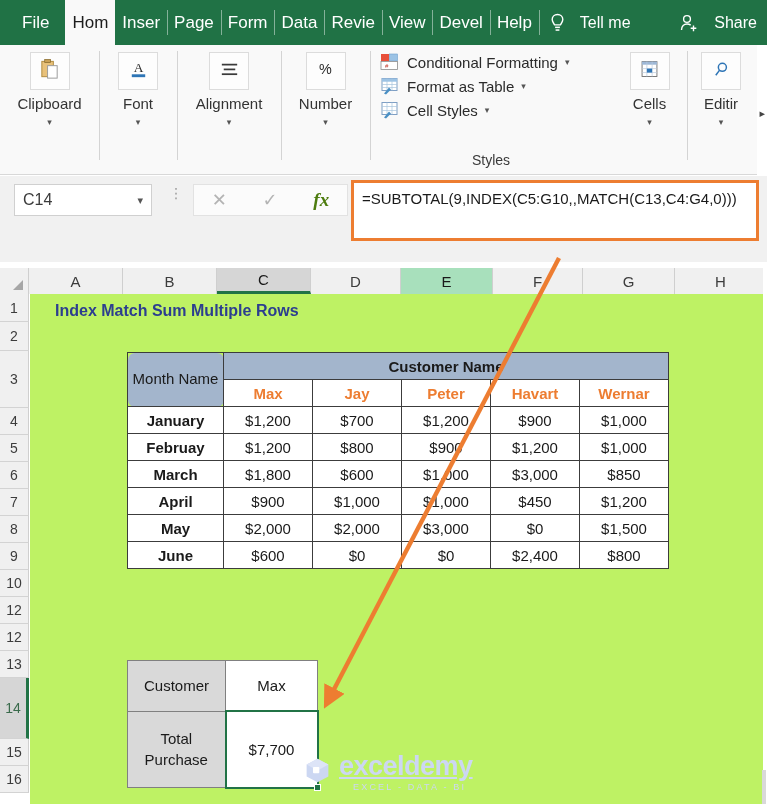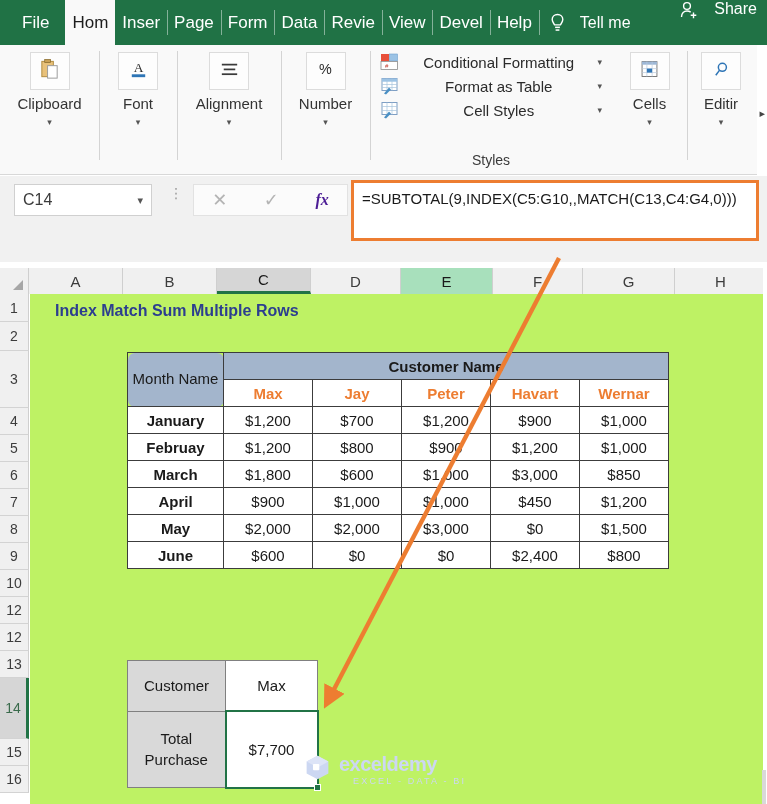--- a/index.html
+++ b/index.html
@@ -51,21 +51,21 @@
     display: flex; align-items: center; gap: 14px;
     color: #ffffff; font-size: 16px; padding: 0 10px;
     position: relative;
   }
   .tellme-group::before {
     content: "";
     position: absolute; left: 0; top: 22%; height: 56%;
     width: 1px; background: rgba(255,255,255,0.45);
   }
   .share-group {
-    display: flex; align-items: flex-start; gap: 15px;
+    display: flex; align-items: center; gap: 15px;
     color: #ffffff; font-size: 16px;
     margin-left: auto; padding-right: 10px;
   }
   .bulb { width: 17px; height: 20px; }
   .person { width: 20px; height: 20px; }
 
   
   .ribbon {
     position: absolute; left: 0; top: 45px;
     width: 767px; height: 130px;
@@ -103,21 +103,20 @@
   .styles-group::before {
     content: "";
     position: absolute; left: 0; top: 6px; bottom: 14px;
     width: 1px; background: #d4d4d4;
   }
   .srow {
     display: flex; align-items: center; gap: 7px;
     font-size: 15px; color: #2b2b2b;
     margin-bottom: 6px;
     white-space: nowrap;
-    justify-content: space-between;
   }
   .sicon { width: 20px; height: 18px; flex: 0 0 20px; }
   .scaret { font-size: 9px; color: #555; }
   .styles-title { font-size: 14px; color: #3a3a3a; text-align: center; margin-top: 2px; }
 
   .ribbon-overflow {
     position: absolute; right: 2px; top: 62px;
     font-size: 11px; color: #444;
   }
   .ribbon-whitecap {
@@ -145,21 +144,21 @@
     font-size: 14px; color: #9a9a9a; letter-spacing: 0;
     line-height: 7px;
   }
   .fbtns {
     position: absolute; left: 193px; top: 8px;
     width: 155px; height: 32px;
     background: #fbfbfb; border: 1px solid #e2e2e2;
     display: flex; align-items: center; justify-content: space-around;
   }
   .fbtn { font-size: 18px; color: #b4b4b4; }
-  .fbtn.fx { color: #4c1d95; font-style: italic; font-family: "Liberation Serif", serif; font-weight: bold; font-size: 16px; }
+  .fbtn.fx { color: #4d7c0f; font-style: italic; font-family: "Liberation Serif", serif; font-weight: bold; font-size: 19px; }
   .formulabox {
     position: absolute; left: 351px; top: 4px;
     width: 408px; height: 61px;
     background: #ffffff;
     border: 3px solid #ED7D31;
     padding: 5px 6px 0 8px;
     font-size: 15px; color: #1a1a1a;
     line-height: 1.5;
     word-break: break-all;
     overflow: hidden;
@@ -326,22 +325,23 @@
   }
 
   
   .watermark {
     position: absolute; left: 303px; top: 753px;
     display: flex; align-items: center; gap: 7px;
     opacity: 1;
   }
   .wm-text { display: flex; flex-direction: column; line-height: 1; }
   .wm-main {
-    font-size: 20px; font-weight: bold; color: #ccd7f2;
+    font-size: 27px; font-weight: bold; color: #ccd7f2;
     letter-spacing: -0.5px;
+    text-decoration: underline;
   }
   .wm-sub {
     font-size: 9px; color: #ccd7f2; letter-spacing: 2.2px;
     margin-top: 3px; margin-left: 14px;
   }
 
   
   .right-edge {
     position: absolute; right: 0; top: 262px;
     width: 4px; height: 542px;

